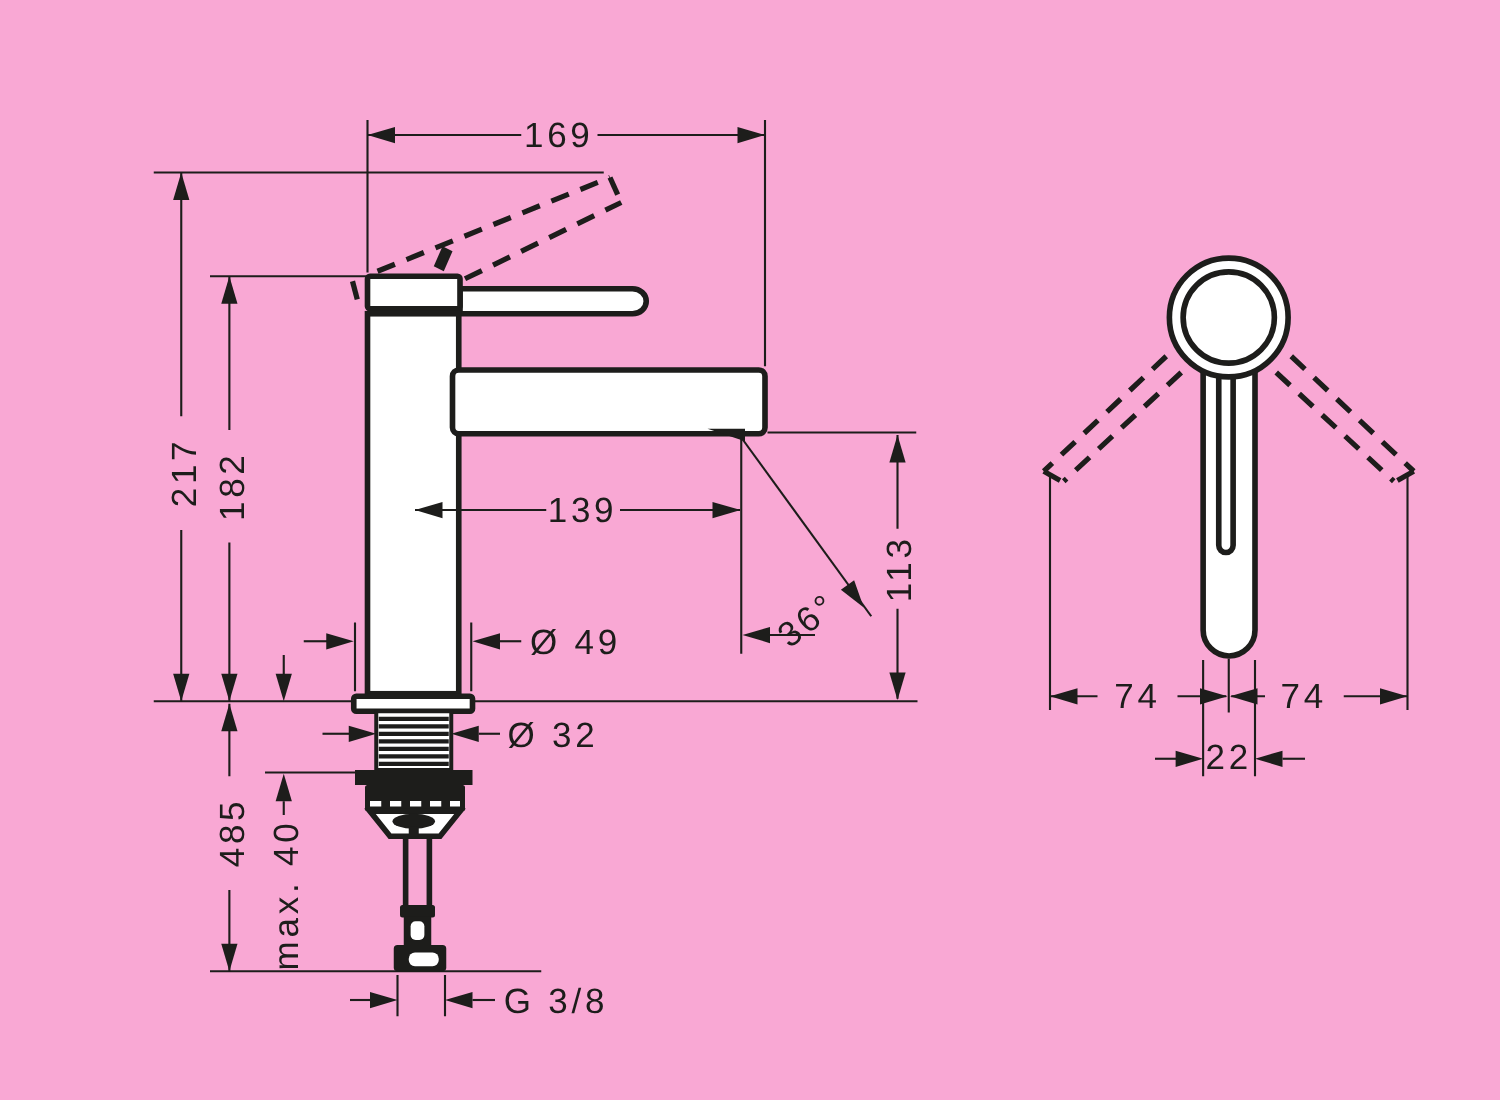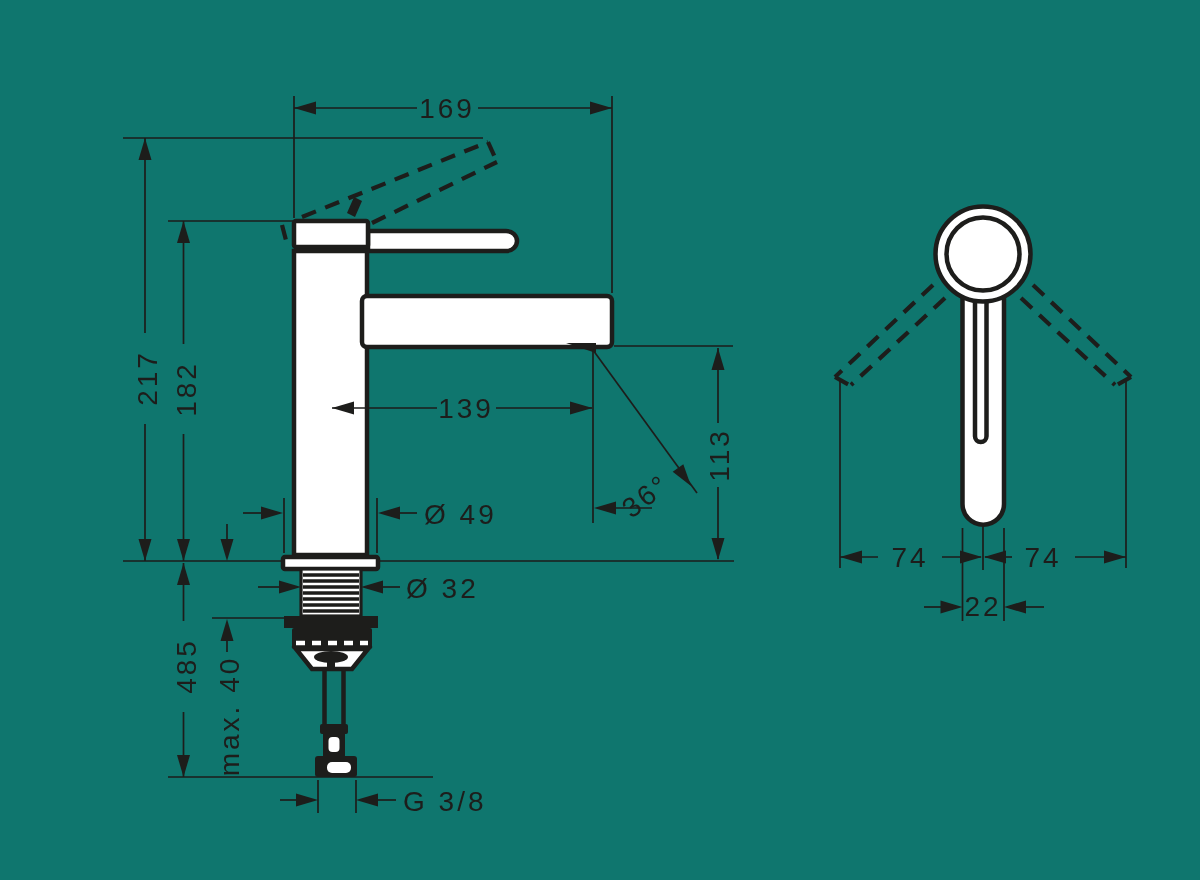--- a/index.html
+++ b/index.html
@@ -7,21 +7,21 @@
     padding: 0;
     background: #ffffff;
     width: 1200px;
     height: 880px;
     overflow: hidden;
   }
   .stage {
     position: relative;
     width: 1200px;
     height: 880px;
-    background: #0f766e;
+    background: #f9a8d4;
   }
   svg { display: block; }
 
   
   .ln   { stroke: #1d1d1b; stroke-width: 1.7; fill: none; }
   
   .bold { stroke: #1d1d1b; stroke-width: 4.5; fill: #ffffff; }
   .bold3{ stroke: #1d1d1b; stroke-width: 3.2; fill: #ffffff; }
   .boldln { stroke: #1d1d1b; stroke-width: 4.5; fill: none; }
   .tln  { stroke: #1d1d1b; stroke-width: 3.4; fill: none; }

